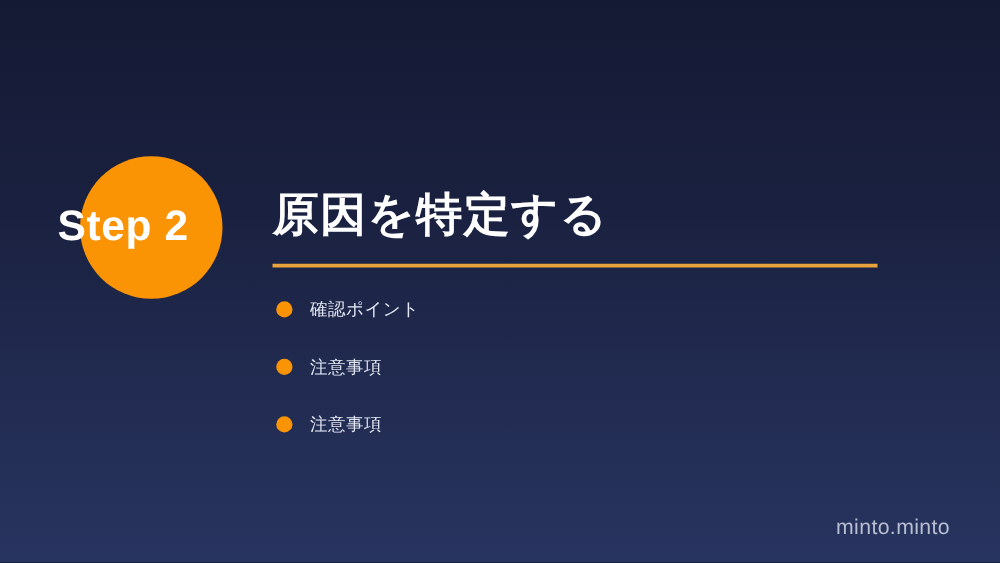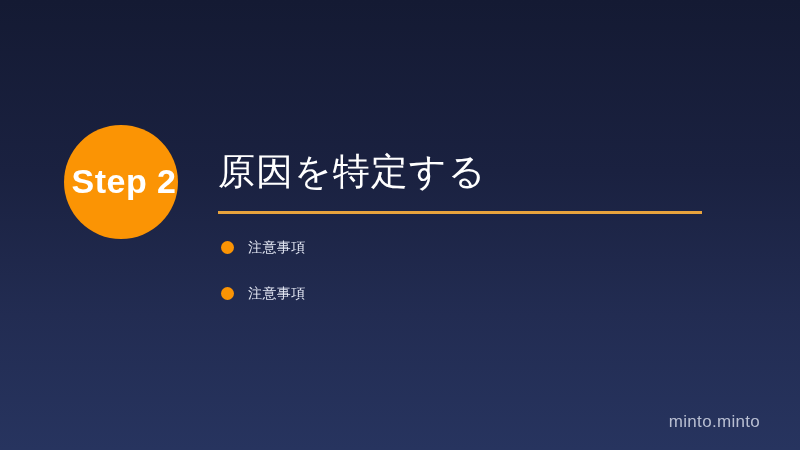--- a/index.html
+++ b/index.html
@@ -1,15 +1,15 @@
 <!DOCTYPE html>
 <html><head>
 <meta charset="utf-8">
 <style>
-  * { margin:0; padding:0; box-sizing:border-box;text-align:center; }
+  * { margin:0; padding:0; box-sizing:border-box; }
 
   html, body {
     width: 800px;
     height: 450px;
     overflow: hidden;
   }
 
   body {
     font-family: "Liberation Sans", "DejaVu Sans", sans-serif;
     background: #141a33;
@@ -47,21 +47,21 @@
     letter-spacing: 0.5px;
     white-space: nowrap;
   }
 
   
   #title {
     position: absolute;
     left: 218px;
     top: 147px;
     font-size: 37px;
-    font-weight: normal;
+    font-weight: bold;
     color: #ffffff;
     line-height: 50px;
     letter-spacing: 1px;
     white-space: nowrap;
   }
 
   #title-rule {
     position: absolute;
     left: 218px;
     top: 211px;
@@ -121,20 +121,24 @@
   <div id="step-badge"></div>
 
   <div id="step-label">Step 2</div>
 
   <div id="title">原因を特定する</div>
 
   <div id="title-rule"></div>
 
   <div id="bullet-list">
 
+    <div class="bullet-item">
+      <span class="bullet-dot"></span>
+      <span class="bullet-text">確認ポイント</span>
+    </div>
 
     <div class="bullet-item">
       <span class="bullet-dot"></span>
       <span class="bullet-text">注意事項</span>
     </div>
 
     <div class="bullet-item">
       <span class="bullet-dot"></span>
       <span class="bullet-text">注意事項</span>
     </div>

